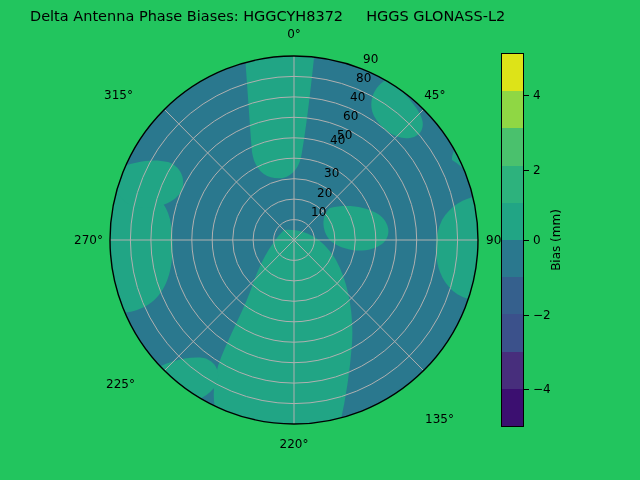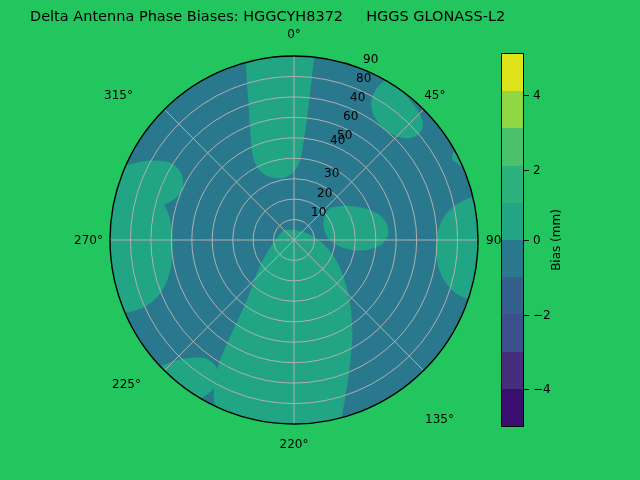--- a/index.html
+++ b/index.html
@@ -169,21 +169,21 @@
     </g>
 
     <circle cx="294" cy="240" r="184" fill="none" stroke="#000000" stroke-width="1.4"></circle>
   </svg>
 
   <div class="angle-label" style="left:294px; top:27px; transform:translate(-50%,0);">0°</div>
   <div class="angle-label" style="left:425px; top:88px; transform:translate(-4%,0);">45°</div>
   <div class="angle-label" style="left:486px; top:233px;">90</div>
   <div class="angle-label" style="left:425px; top:377px;margin-top:35px;">135°</div>
   <div class="angle-label" style="left:294px; top:437px; transform:translate(-50%,0);">220°</div>
-  <div class="angle-label" style="left:141px; top:377px; transform:translate(-100%,0);">225°</div>
+  <div class="angle-label" style="left:135px; top:377px; transform:translate(-100%,0);">225°</div>
   <div class="angle-label" style="left:103px; top:233px; transform:translate(-100%,0);">270°</div>
   <div class="angle-label" style="left:133px; top:88px; transform:translate(-100%,0);">315°</div>
 
   <div class="radial-label" style="left:311px; top:205px;">10</div>
   <div class="radial-label" style="left:317px; top:186px;">20</div>
   <div class="radial-label" style="left:324px; top:166px;">30</div>
   <div class="radial-label" style="left:330px; top:133px;">40</div>
   <div class="radial-label" style="left:337px; top:128px;">50</div>
   <div class="radial-label" style="left:343px; top:109px;">60</div>
   <div class="radial-label" style="left:350px; top:90px;">40</div>

